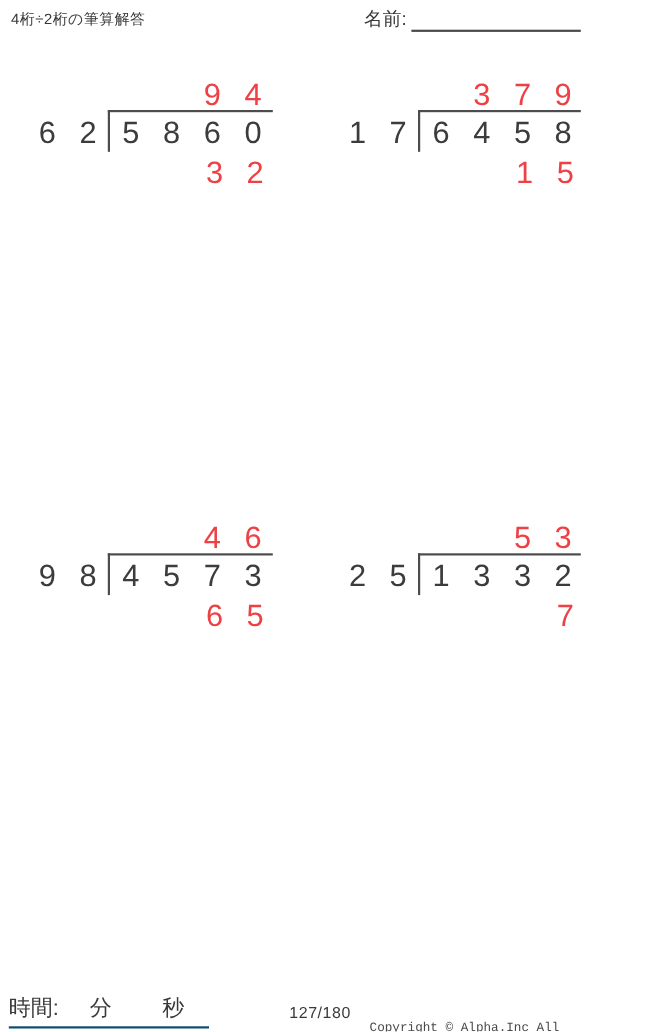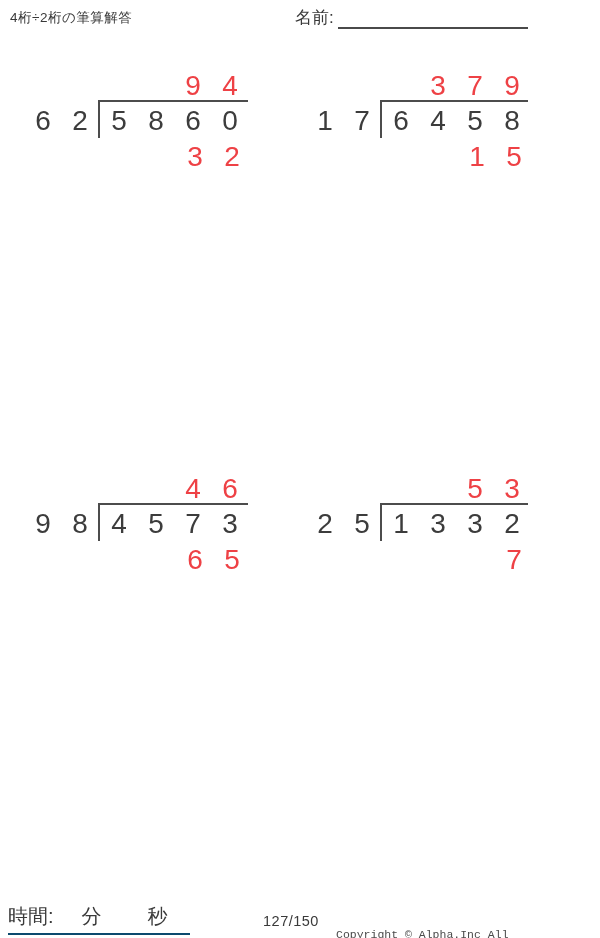--- a/index.html
+++ b/index.html
@@ -24,21 +24,21 @@
   }
   .name-field {
     position: absolute;
     left: 295px; top: 4px;
     width: 290px; height: 26px;
     display: flex;
     align-items: flex-end;
     font-size: 17px;
     color: #383838;
   }
-  .name-label { white-space: nowrap; line-height: 24px; }
+  .name-label { white-space: nowrap; line-height: 24px; margin-left: 36px; }
   .name-line {
     flex: 1;
     height: 18px;
     margin: 0 2px 1px 4px;
     border-bottom: 2px solid #4a4a4a;
   }
   .name-period { line-height: 24px; }
 
   
   .problem { position: absolute; }
@@ -228,16 +228,16 @@
       <div class="cell">7</div>
     </div>
   </div>
 
   <div class="time-field">
     <span>時間:</span>
     <span class="time-minutes">分</span>
     <span class="time-seconds">秒</span>
   </div>
 
-  <div class="page-number">127/150</div>
+  <div class="page-number">127/180</div>
   <div class="copyright">Copyright © Alpha.Inc All Rights Reserved.</div>
 
 </div>
 
 </body></html>

